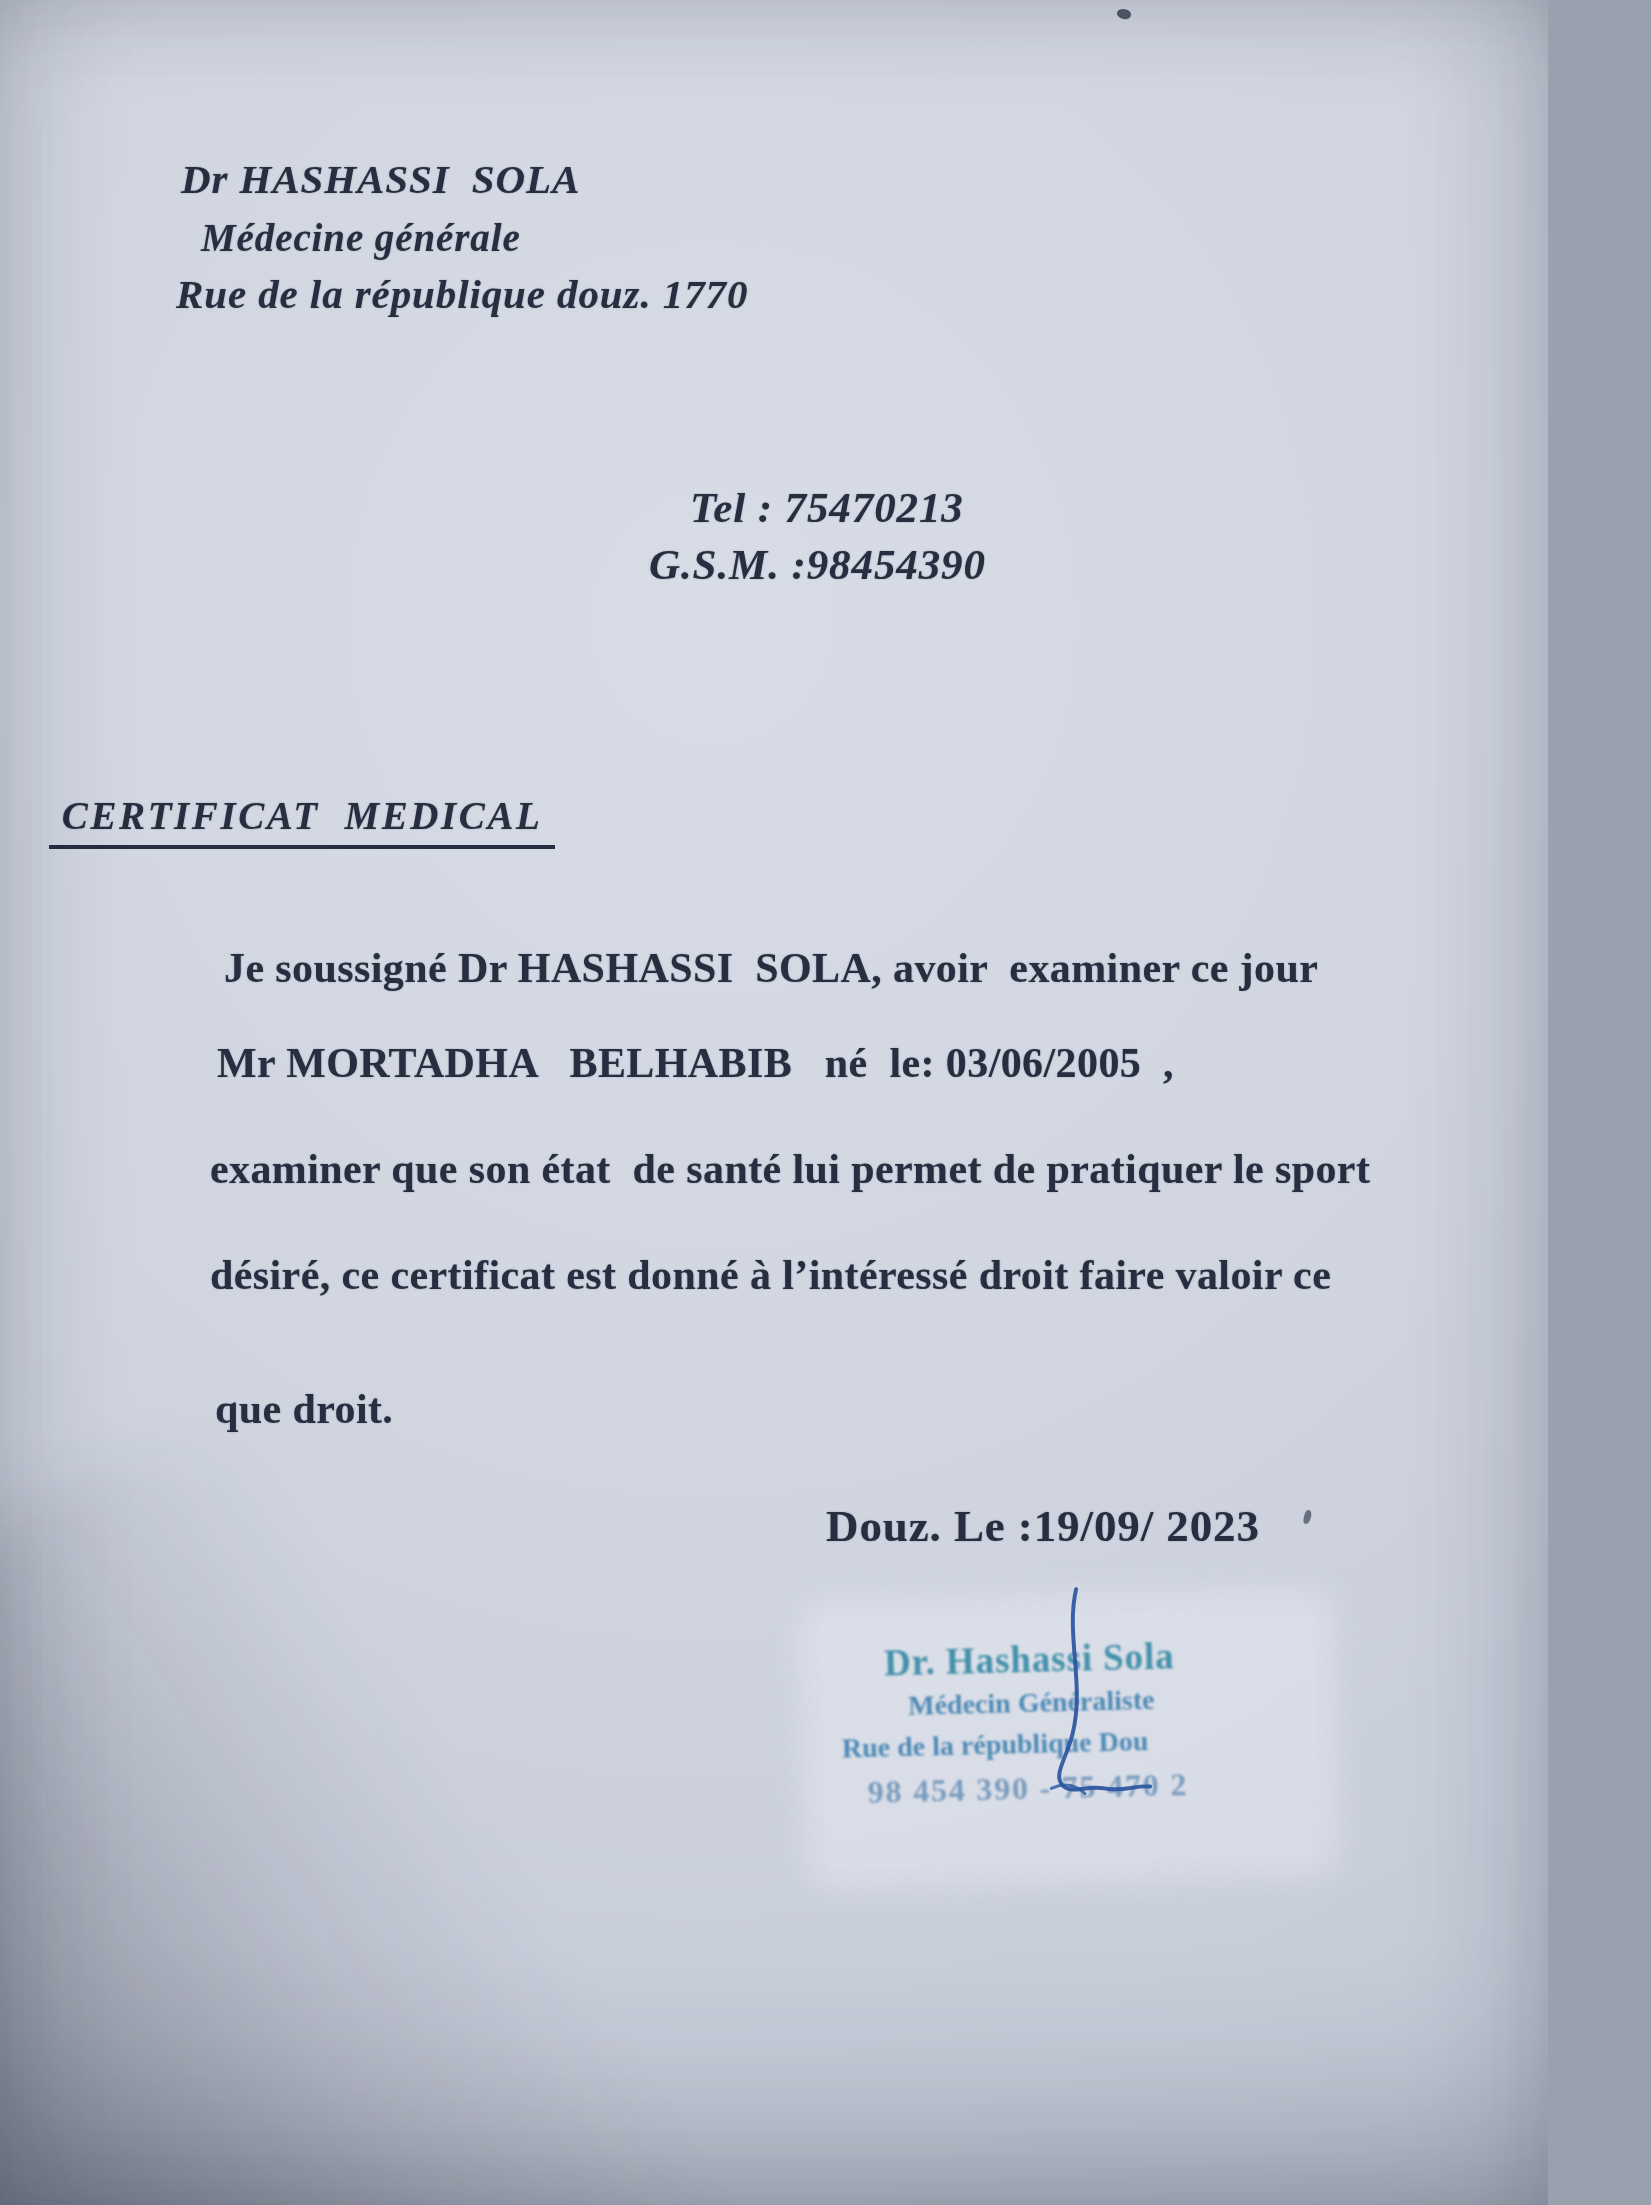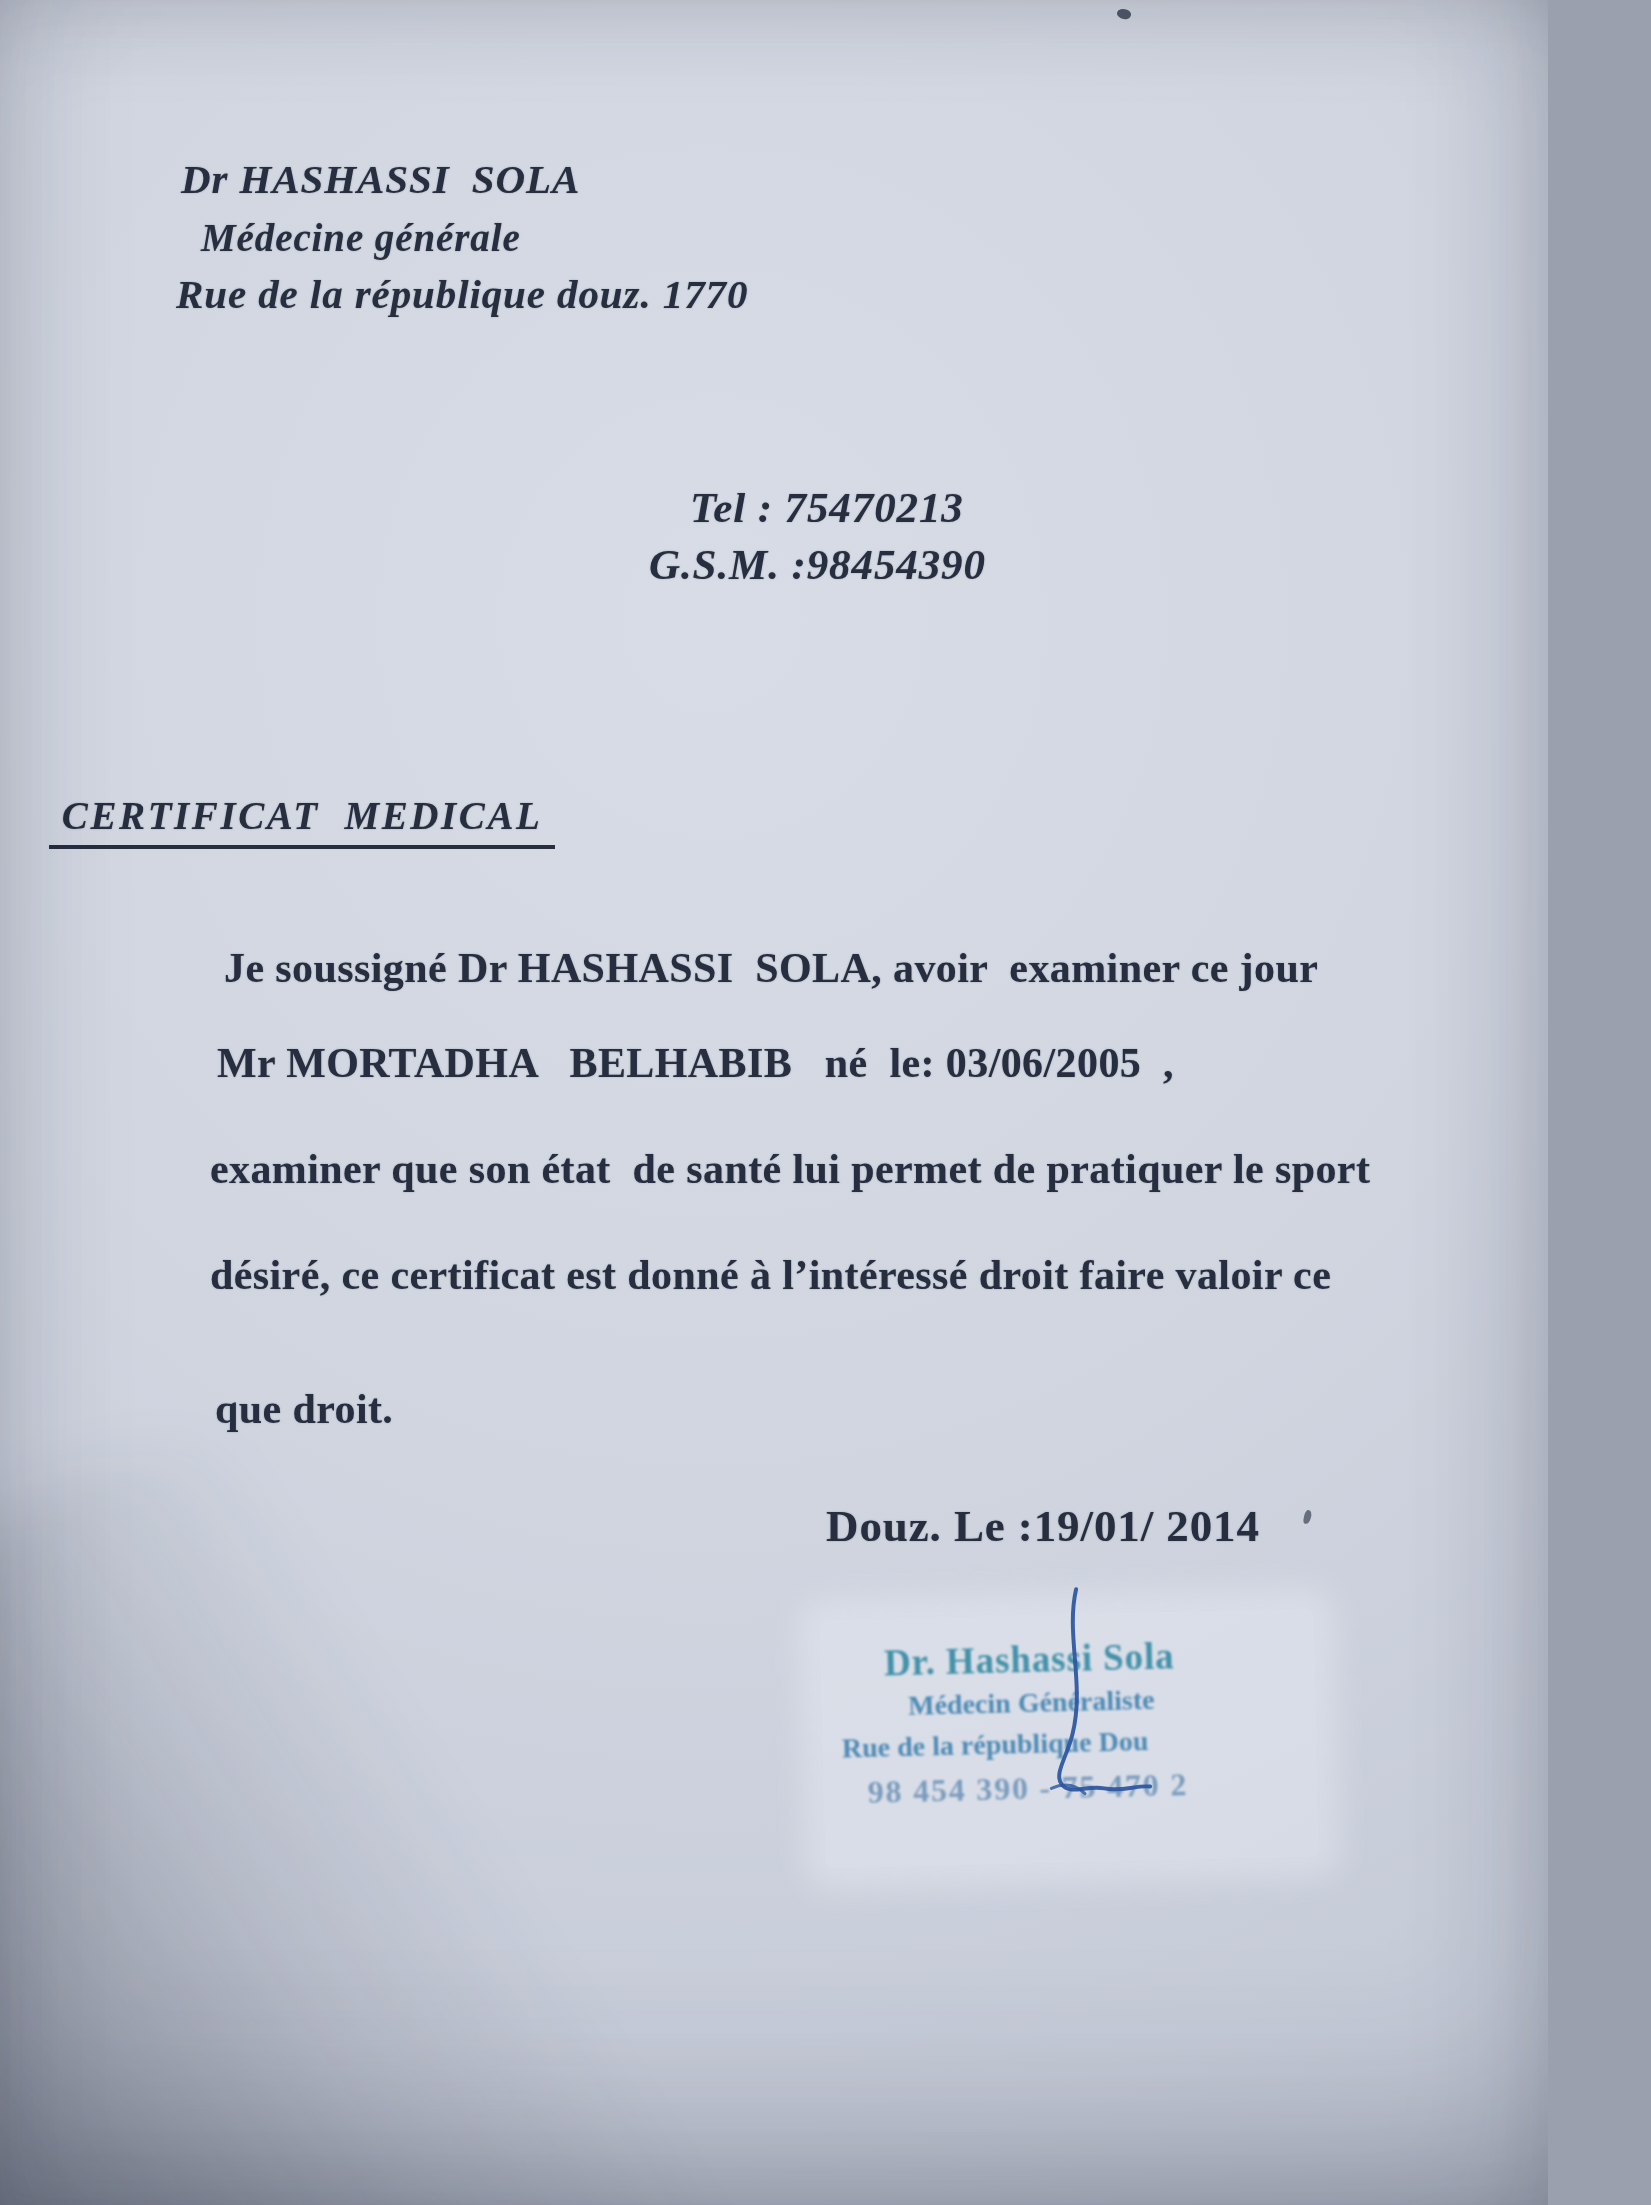--- a/index.html
+++ b/index.html
@@ -103,21 +103,21 @@
   <div class="txt doc-title">
     <span>CERTIFICAT  MEDICAL</span>
   </div>
 
   <div class="txt bline" style="left:224px; top:932px;margin-top:12px;">Je soussigné Dr HASHASSI  SOLA, avoir  examiner ce jour</div>
   <div class="txt bline" style="left:217px; top:1039px;">Mr MORTADHA   BELHABIB   né  le: 03/06/2005  ,</div>
   <div class="txt bline" style="left:210px; top:1145px;">examiner que son état  de santé lui permet de pratiquer le sport</div>
   <div class="txt bline" style="left:210px; top:1251px;">désiré, ce certificat est donné à l’intéressé droit faire valoir ce</div>
   <div class="txt bline" style="left:215px; top:1355px;margin-top:30px;">que droit.</div>
 
-  <div class="txt dateline" style="left:826px; top:1500px;">Douz. Le :19/01/ 2014</div>
+  <div class="txt dateline" style="left:826px; top:1500px;">Douz. Le :19/09/ 2023</div>
 
   <div class="stamp">
     <div class="sline s1">Dr. Hashassi Sola</div>
     <div class="sline s2">Médecin Généraliste</div>
     <div class="sline s3">Rue de la république Dou</div>
     <div class="sline s4">98 454 390 - 75 470 2</div>
   </div>
 
   <svg class="signature-svg" width="203" height="229" viewBox="0 0 230 260">
     <path d="M 68 6 C 56 58, 78 114, 64 170 C 58 196, 42 216, 52 228 C 62 240, 80 228, 100 232 C 120 236, 138 228, 152 230" fill="none" stroke="#2b55a0" stroke-width="4.5" stroke-linecap="round" opacity="0.92"></path>

